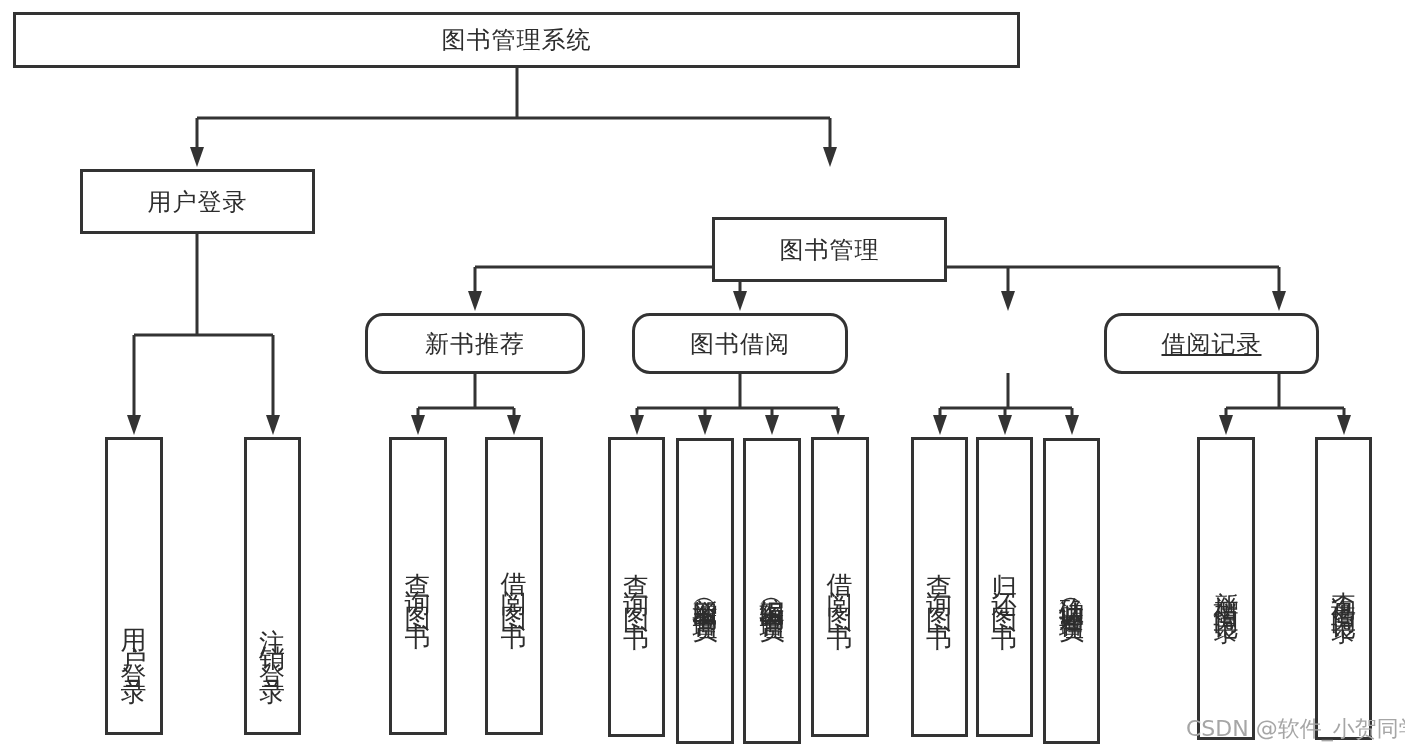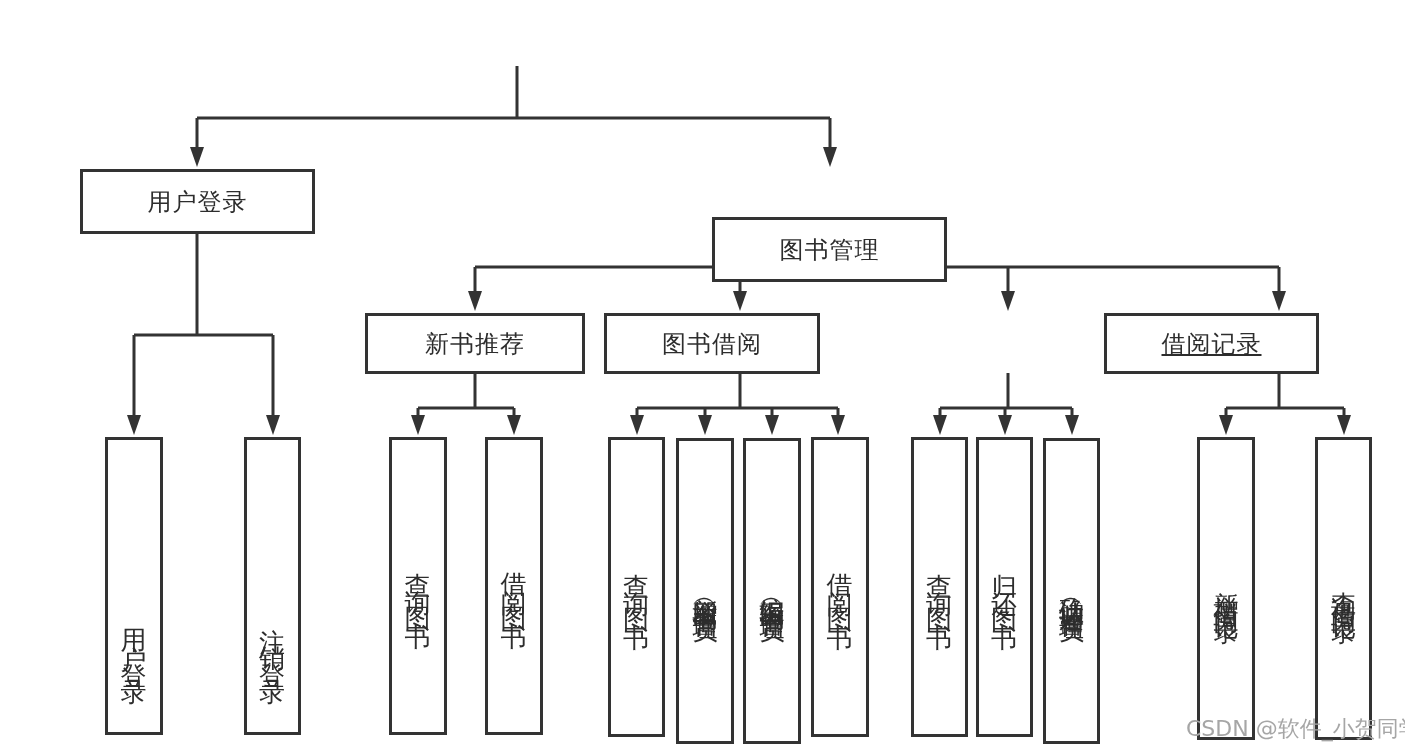--- a/index.html
+++ b/index.html
@@ -10,23 +10,23 @@
   #wires{position:absolute;left:0;top:0;z-index:1;}
   .node{
     position:absolute;background:#ffffff;border:3px solid #333333;box-sizing:border-box;
     display:flex;align-items:center;justify-content:center;
     color:#2d2d2d;font-size:24px;letter-spacing:1px;z-index:2;
   }
   
   .n-root{left:13px;top:12px;width:1007px;height:56px;}
   .n-l2a{left:80px;top:169px;width:235px;height:65px;}
   .n-l2b{left:712px;top:169px;width:235px;height:65px;margin-top:48px;}
-  .n-l3{top:313px;height:61px;}
+  .n-l3{top:313px;height:61px;border-radius:18px;}
   .n-l3a{left:365px;width:220px;}
-  .n-l3b{left:604px;width:216px;}
+  .n-l3b{left:632px;width:216px;}
   .n-l3c{left:903px;width:215px;}
   .n-l3d{left:1104px;width:215px;text-decoration:underline;}
   
   .leaf{top:437px;height:298px;}
   .leaf .v{
     writing-mode:vertical-rl;text-orientation:mixed;line-height:1;
     font-size:26px;letter-spacing:17px;white-space:nowrap;
   }
   .leaf.mid .v{font-size:25px;letter-spacing:6px;}
   .leaf.long .v{font-size:25px;letter-spacing:3px;}
@@ -87,20 +87,23 @@
       <path d="M765 415 L779 415 L772 435 Z"></path>
       <path d="M831 415 L845 415 L838 435 Z"></path>
       <path d="M933 415 L947 415 L940 435 Z"></path>
       <path d="M998 415 L1012 415 L1005 435 Z"></path>
       <path d="M1065 415 L1079 415 L1072 435 Z"></path>
       <path d="M1219 415 L1233 415 L1226 435 Z"></path>
       <path d="M1337 415 L1351 415 L1344 435 Z"></path>
     </g>
   </svg>
 
+  <div class="node n-root">
+    <span>图书管理系统</span>
+  </div>
 
   <div class="node n-l2a">
     <span>用户登录</span>
   </div>
   <div class="node n-l2b">
     <span>图书管理</span>
   </div>
 
   <div class="node n-l3 n-l3a">
     <span>新书推荐</span>

